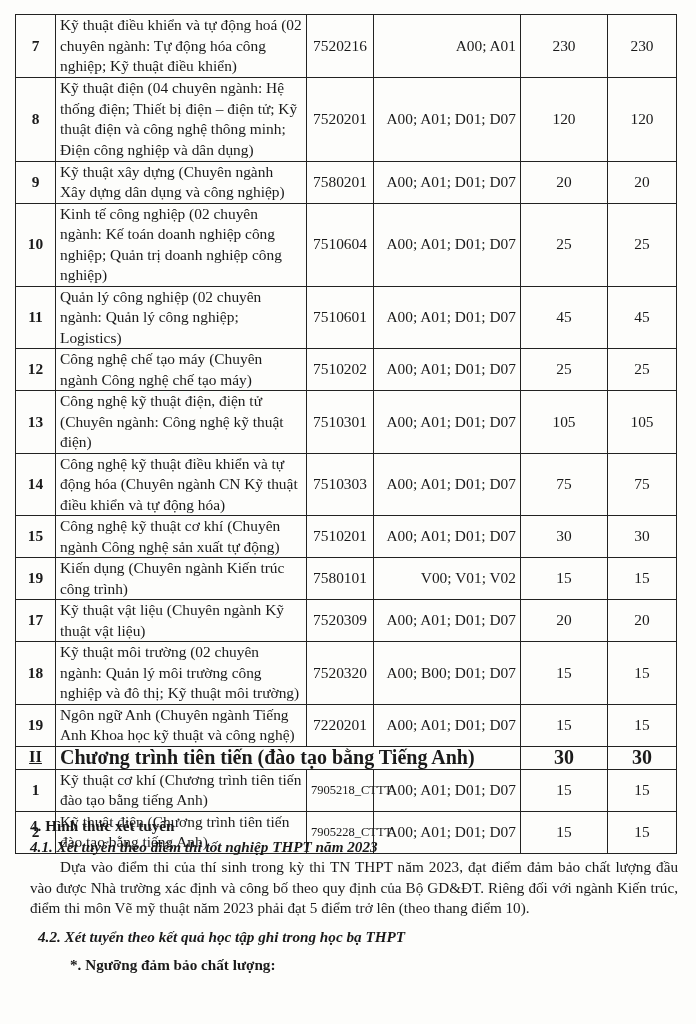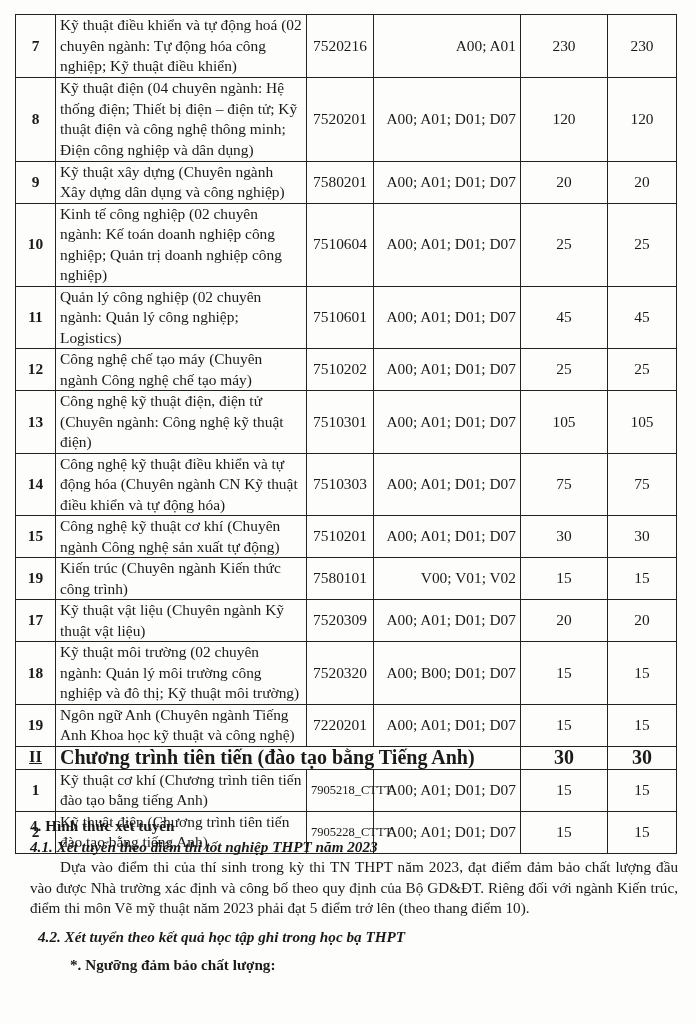--- a/index.html
+++ b/index.html
@@ -127,21 +127,21 @@
       <tr style="height: 42px;">
         <td class="no">15</td>
         <td class="name">Công nghệ kỹ thuật cơ khí (Chuyên ngành Công nghệ sản xuất tự động)</td>
         <td class="code">7510201</td>
         <td class="comb">A00; A01; D01; D07</td>
         <td class="q">30</td>
         <td class="q">30</td>
       </tr>
       <tr style="height: 42px;">
         <td class="no">19</td>
-        <td class="name">Kiến trúc (Chuyên ngành Kiến thức công trình)</td>
+        <td class="name">Kiến dụng (Chuyên ngành Kiến trúc công trình)</td>
         <td class="code">7580101</td>
         <td class="comb">V00; V01; V02</td>
         <td class="q">15</td>
         <td class="q">15</td>
       </tr>
       <tr style="height: 42px;">
         <td class="no">17</td>
         <td class="name">Kỹ thuật vật liệu (Chuyên ngành Kỹ thuật vật liệu)</td>
         <td class="code">7520309</td>
         <td class="comb">A00; A01; D01; D07</td>

